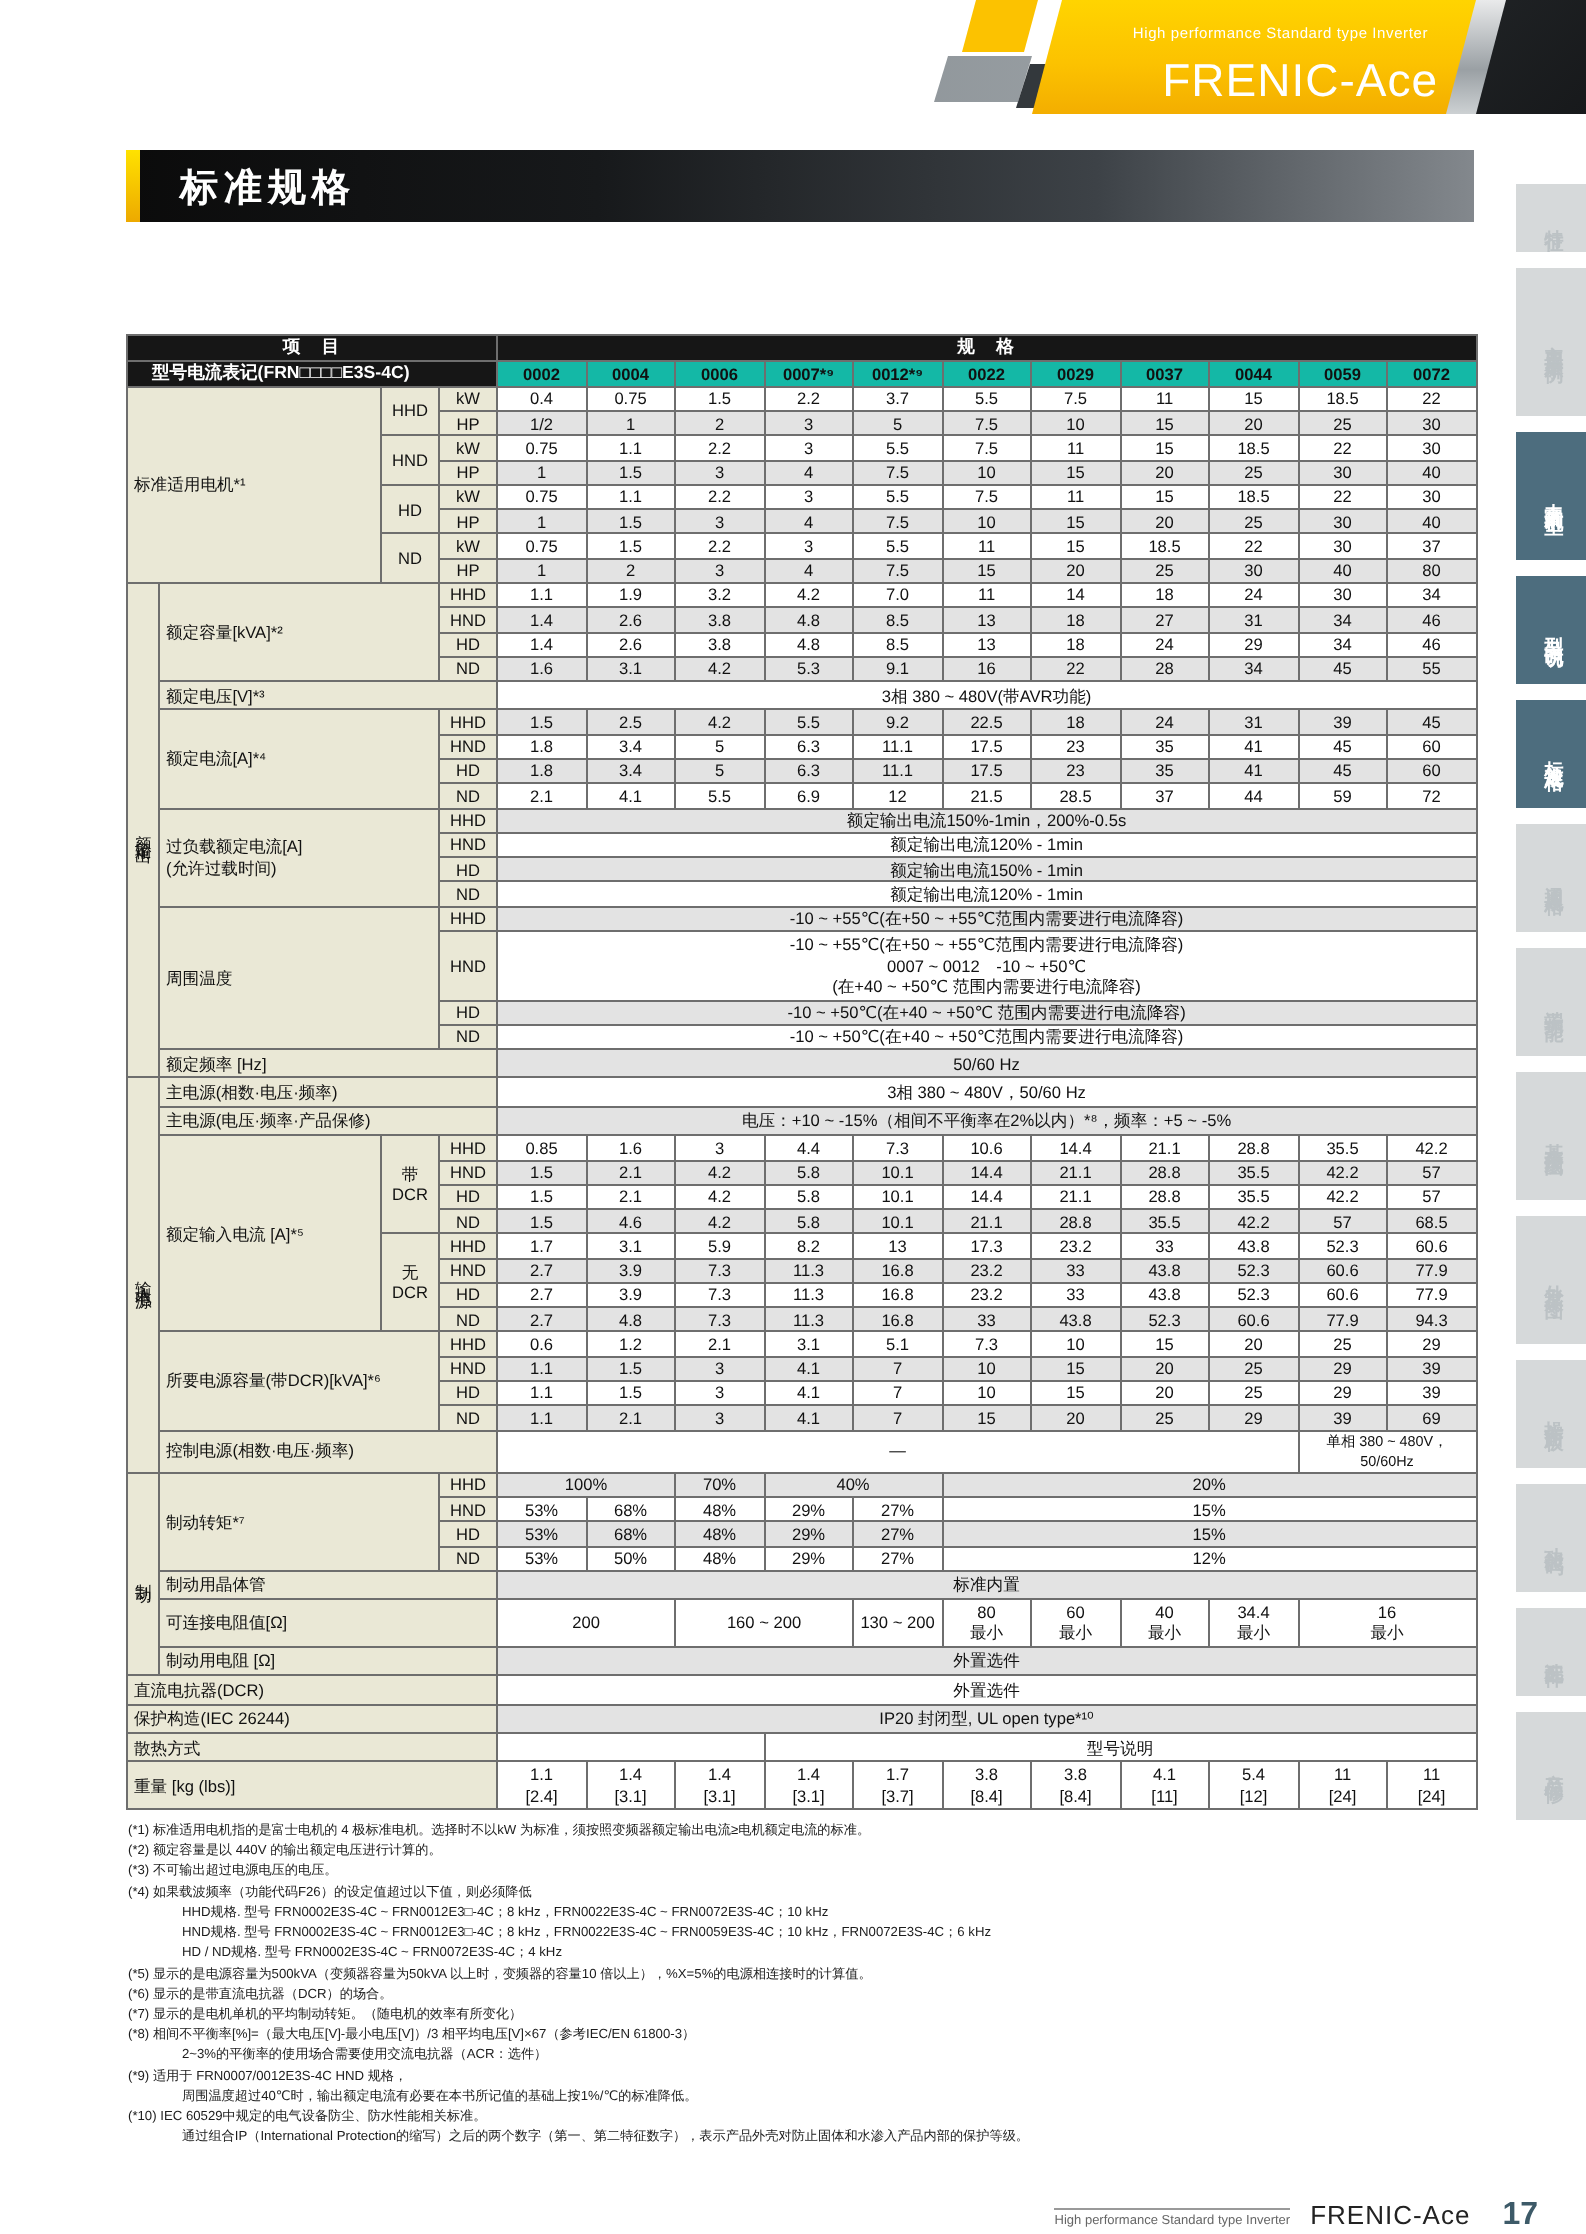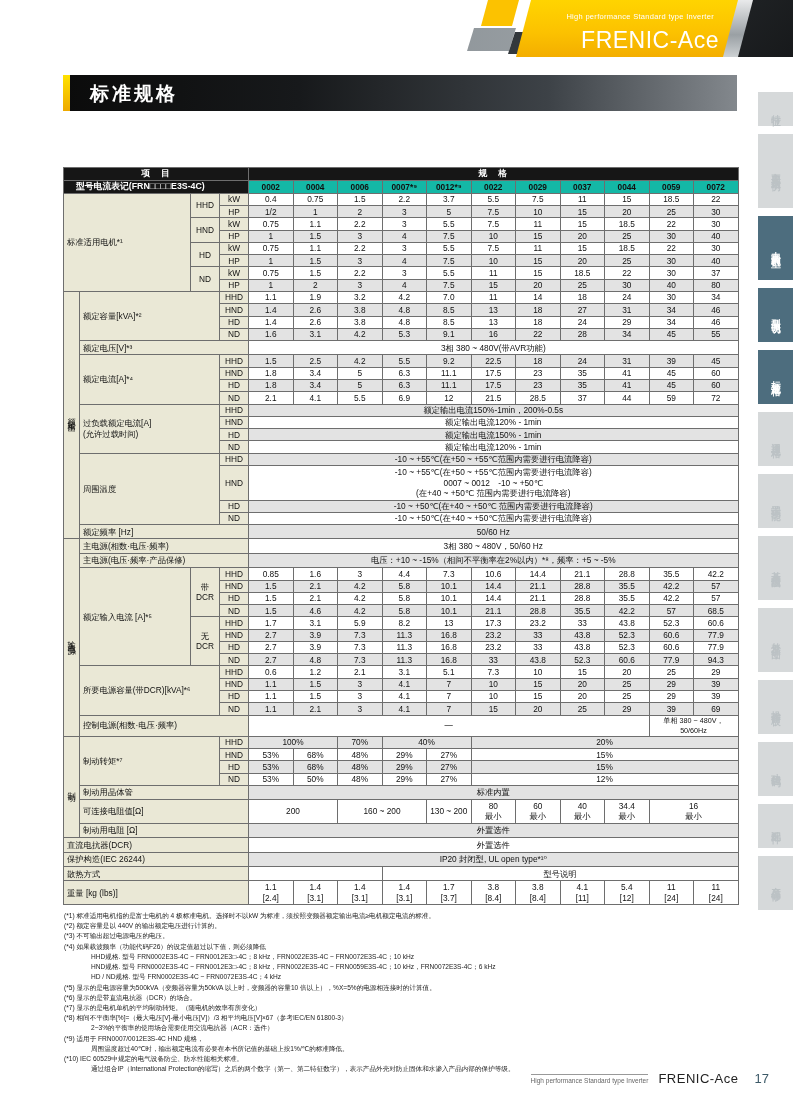--- a/index.html
+++ b/index.html
@@ -64,21 +64,21 @@
   #sidebar{position:absolute;right:0;top:92px;width:35px;display:flex;flex-direction:column;gap:8px;}
   .tab{writing-mode:vertical-rl;letter-spacing:2px;background:#d6d9da;color:#bcc2c5;
        font-size:9.5px;font-weight:bold;display:flex;align-items:center;justify-content:center;
        cursor:pointer;}
   .tab.on{background:#4d6d7e;color:#fff;}
 
   
   #footer{position:absolute;right:24px;top:1071px;display:flex;align-items:baseline;gap:10px;}
   #footer .tag{font-size:6.5px;color:#666;border-top:1px solid #999;padding-top:2px;}
   #footer .brand{font-size:13px;color:#222;letter-spacing:.5px;}
-  #footer .pn{font-size:13px;font-weight:normal;color:#3d5a68;margin-left:6px;}
+  #footer .pn{font-size:16px;font-weight:bold;color:#3d5a68;margin-left:6px;margin-top:28px;}
 </style>
 </head>
 <body>
 
 <div id="page">
 
   <div id="banner">
     <div class="shape b-acc-gray"></div>
     <div class="shape b-acc-y1"></div>
     <div class="shape b-acc-dark"></div>

